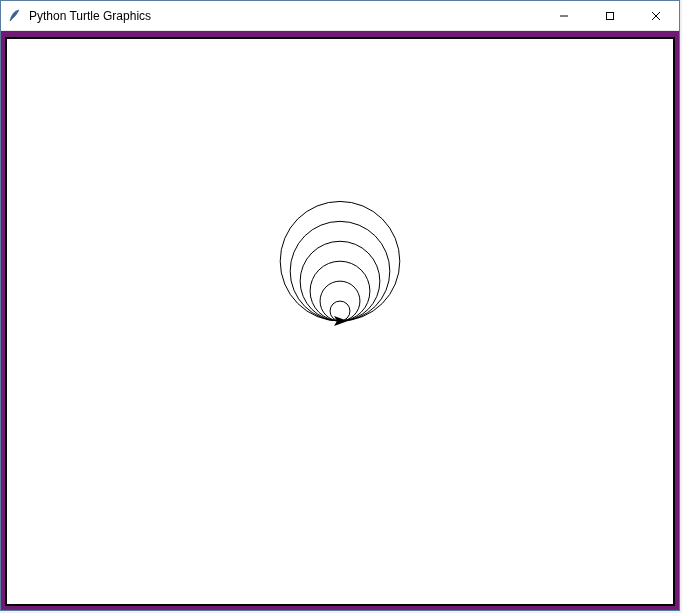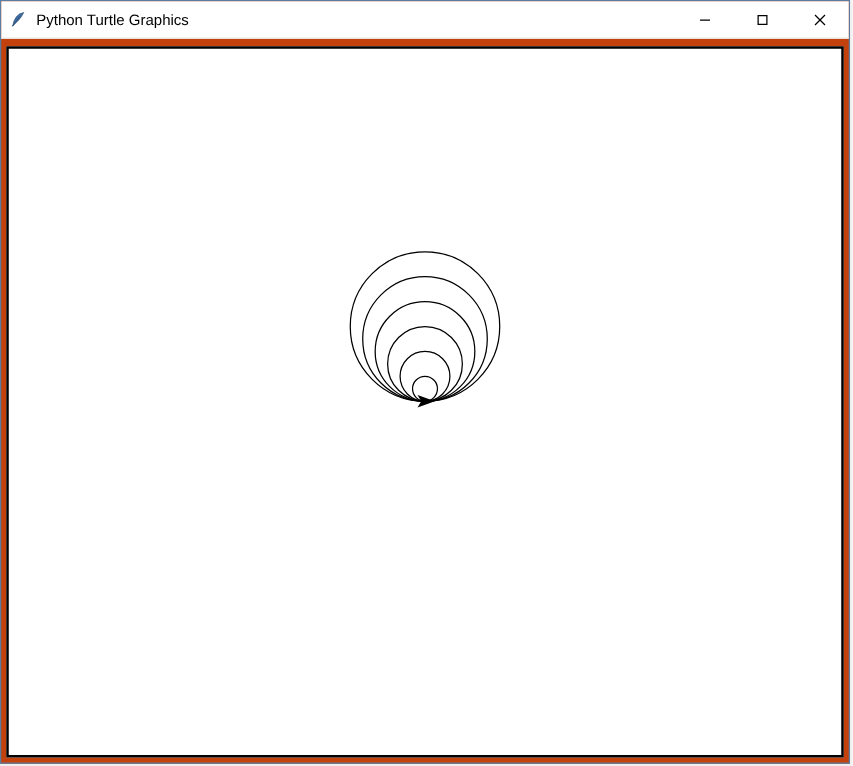--- a/index.html
+++ b/index.html
@@ -11,21 +11,21 @@
       width: 682px;
       height: 613px;
       background: #f0f0f0;
       font-family: "Segoe UI", Tahoma, sans-serif;
       position: relative;
       overflow: hidden;
     }
     .window {
       width: 680px;
       height: 611px;
-      background: #c2410c;
+      background: #701a75;
       border: 1px solid #5a7ca0;
       position: relative;
     }
     .titlebar {
       height: 30px;
       background: #ffffff;
       display: flex;
       align-items: center;
       padding-left: 6px;
       border-bottom: 1px solid #e8e8e8;

